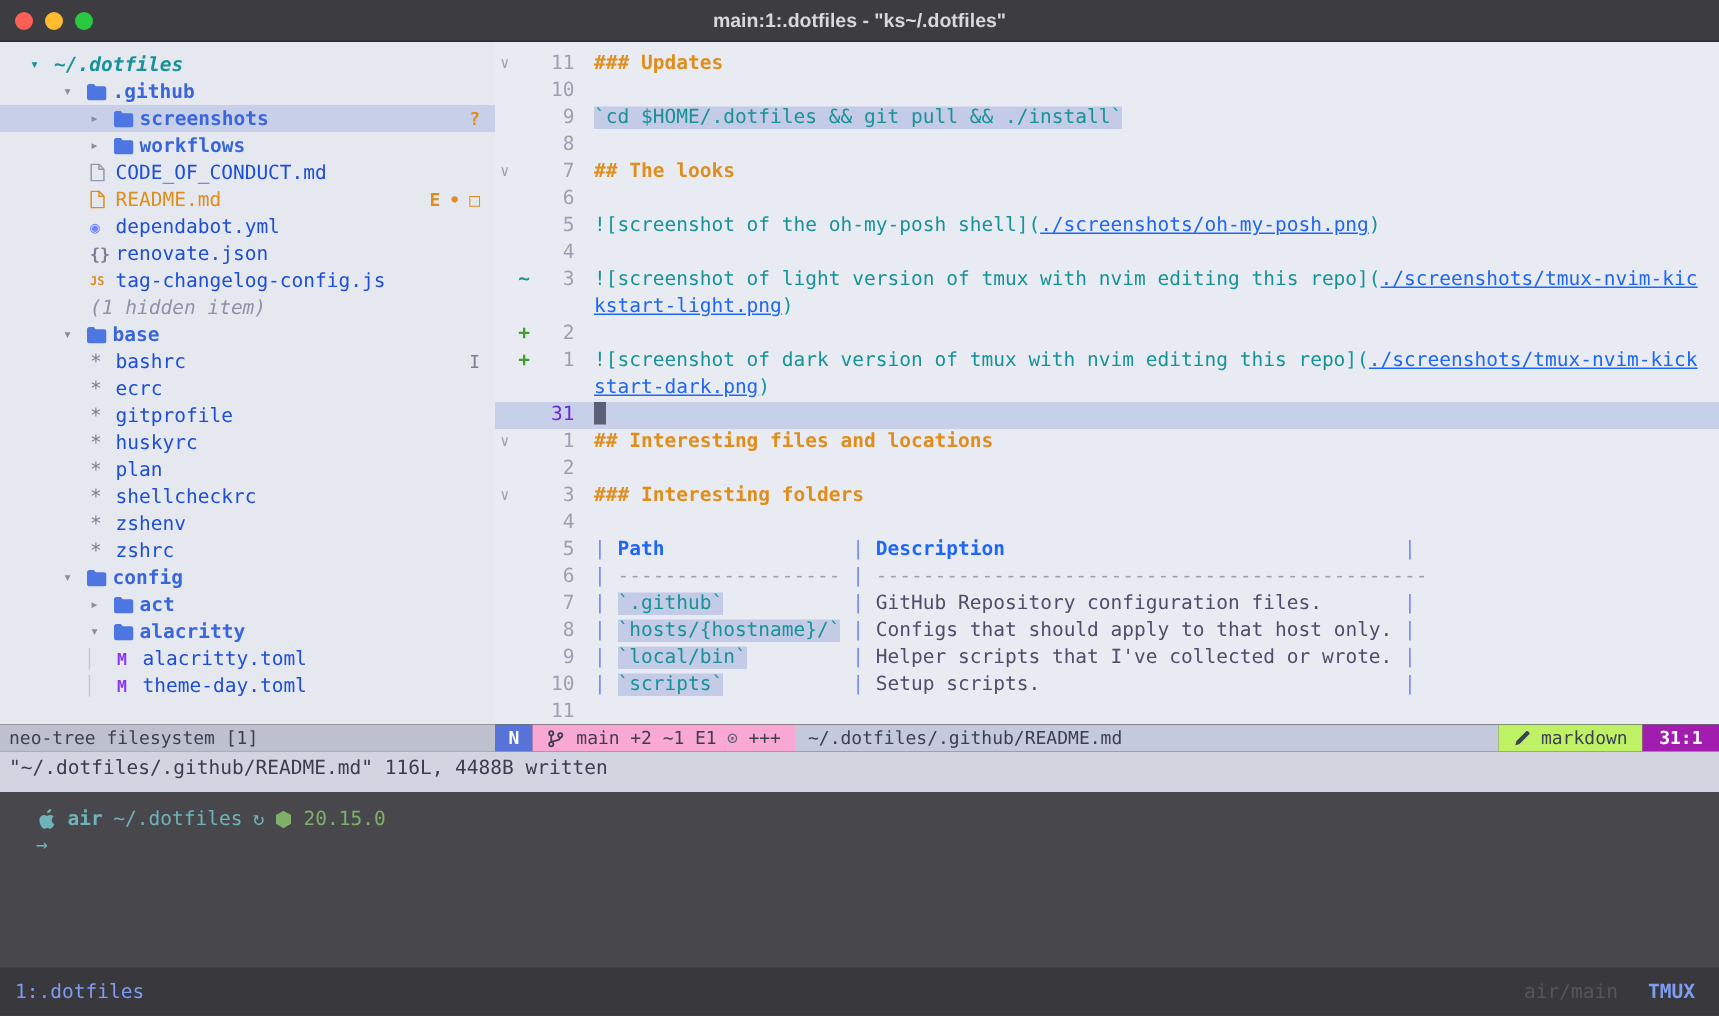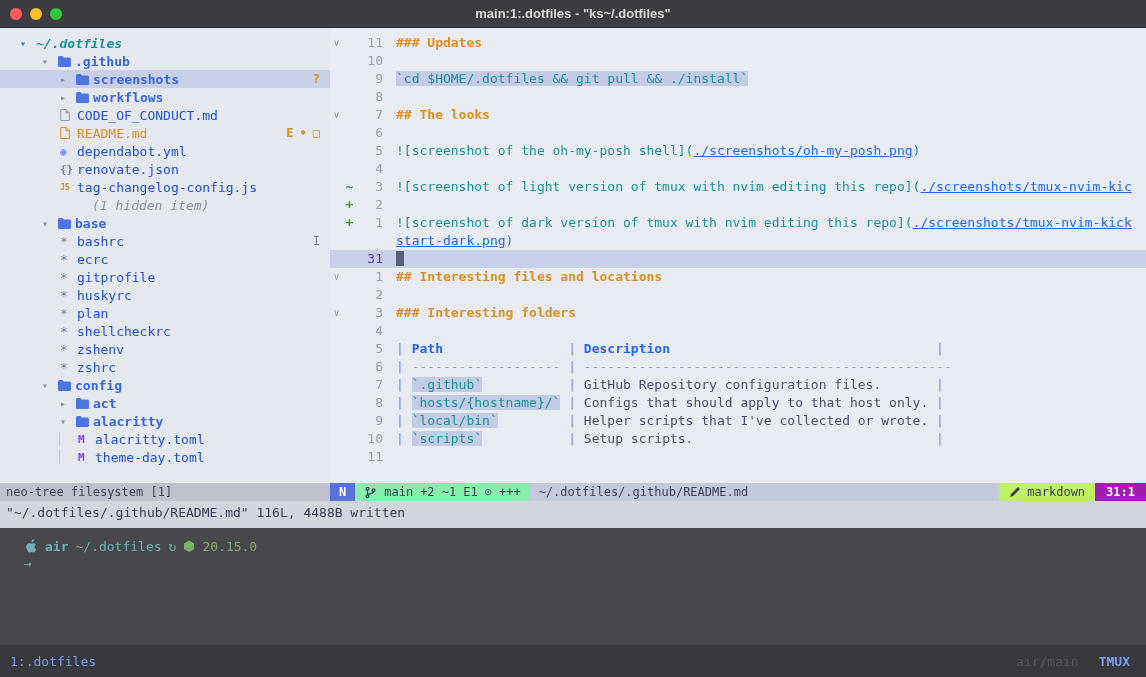--- a/index.html
+++ b/index.html
@@ -57,21 +57,21 @@
   .sg-dash { color:#9ca0b0; }
   .sg-txt { color:#4c4f69; }
   .sg-thead { color:#1e66f5; font-weight:bold; }
 
   
   .statusrow { display:flex; height:18px; font-size:12px; flex:none; }
   .neotree-status { width:330px; flex:none; background:#bdc1ce; color:#3c3f52; line-height:18px; padding-left:6px; white-space:pre; }
   .lualine { flex:1; display:flex; line-height:18px; overflow:hidden; }
   .seg { display:flex; align-items:center; white-space:pre; flex:none; }
   .seg.mode { background:#5873d8; color:#ffffff; font-weight:bold; padding:0 9px; }
-  .seg.info { background:#86efac; color:#3c3f52; padding:0 9px; gap:7px; }
+  .seg.info { background:#f9a8d4; color:#3c3f52; padding:0 9px; gap:7px; }
   .seg.path { flex:1; background:#c4c9db; color:#3c3f52; padding:0 9px; }
   .seg.ft { background:#bef264; color:#3c3f52; padding:0 10px; gap:6px; }
   .seg.pos { background:#a21caf; color:#ffffff; font-weight:bold; padding:0 11px; }
   .dimicon { color:#5c6078; }
 
   
   .cmdline { height:27px; background:#d2d5e0; color:#3a3d50; font-size:13px; padding:4px 6px 0; white-space:pre; flex:none; }
 
   
   .terminal { height:117px; background:#48484c; padding:9px 24px; font-size:13px; color:#6db3b8; flex:none; }
@@ -119,21 +119,21 @@
                 <path d="M.8.5h5.2L9.3 3.8v7.7H.8z" fill="none" stroke="#9399ab" stroke-width="1"></path>
                 <path d="M6 .5v3.3h3.3" fill="none" stroke="#9399ab" stroke-width="1"></path>
               </svg></span><span class="tlabel t-file">CODE_OF_CONDUCT.md</span></div>
           <div class="trow" style="padding-left: 60px;"><span class="ticon ticon-file-warn"><svg width="10" height="12" viewBox="0 0 10 12">
                 <path d="M.8.5h5.2L9.3 3.8v7.7H.8z" fill="none" stroke="#df8e1d" stroke-width="1"></path>
                 <path d="M6 .5v3.3h3.3" fill="none" stroke="#df8e1d" stroke-width="1"></path>
               </svg></span><span class="tlabel t-warn">README.md</span><span class="badges"><span class="badge b-warn">E</span><span class="badge b-warn">•</span><span class="badge b-warn">□</span></span></div>
           <div class="trow" style="padding-left: 60px;"><span class="ticon ticon-gear">◉</span><span class="tlabel t-file">dependabot.yml</span></div>
           <div class="trow" style="padding-left: 60px;"><span class="ticon ticon-braces">{}</span><span class="tlabel t-file">renovate.json</span></div>
           <div class="trow" style="padding-left: 60px;"><span class="ticon ticon-js">JS</span><span class="tlabel t-file">tag-changelog-config.js</span></div>
-          <div class="trow" style="padding-left: 92px;"><span class="tlabel t-muted">(1 hidden item)</span></div>
+          <div class="trow" style="padding-left: 60px;"><span class="tlabel t-muted">(1 hidden item)</span></div>
           <div class="trow" style="padding-left: 42px;"><span class="arrow">▾</span><span class="ticon ticon-folder"><svg width="13" height="11" viewBox="0 0 13 11">
                 <path d="M0 1.6C0 .7.7 0 1.6 0h2.9l1.3 1.5h5.6c.9 0 1.6.7 1.6 1.6v6.3c0 .9-.7 1.6-1.6 1.6H1.6C.7 11 0 10.3 0 9.4z" fill="#4d76e3"></path>
               </svg></span><span class="tlabel t-folder">base</span></div>
           <div class="trow" style="padding-left: 60px;"><span class="ticon ticon-star">*</span><span class="tlabel t-file">bashrc</span><span class="badges"><span class="badge b-dim">I</span></span></div>
           <div class="trow" style="padding-left: 60px;"><span class="ticon ticon-star">*</span><span class="tlabel t-file">ecrc</span></div>
           <div class="trow" style="padding-left: 60px;"><span class="ticon ticon-star">*</span><span class="tlabel t-file">gitprofile</span></div>
           <div class="trow" style="padding-left: 60px;"><span class="ticon ticon-star">*</span><span class="tlabel t-file">huskyrc</span></div>
           <div class="trow" style="padding-left: 60px;"><span class="ticon ticon-star">*</span><span class="tlabel t-file">plan</span></div>
           <div class="trow" style="padding-left: 60px;"><span class="ticon ticon-star">*</span><span class="tlabel t-file">shellcheckrc</span></div>
           <div class="trow" style="padding-left: 60px;"><span class="ticon ticon-star">*</span><span class="tlabel t-file">zshenv</span></div>
@@ -155,20 +155,21 @@
       <div id="editor-lines">
           <div class="ed-line"><span class="ed-fold">∨</span><span class="ed-sign s-none"></span><span class="ed-num">11</span><span class="ed-text"><span class="sg-head">### Updates</span></span></div>
           <div class="ed-line"><span class="ed-fold"></span><span class="ed-sign s-none"></span><span class="ed-num">10</span><span class="ed-text"></span></div>
           <div class="ed-line"><span class="ed-fold"></span><span class="ed-sign s-none"></span><span class="ed-num">9</span><span class="ed-text"><span class="sg-code">`cd $HOME/.dotfiles &amp;&amp; git pull &amp;&amp; ./install`</span></span></div>
           <div class="ed-line"><span class="ed-fold"></span><span class="ed-sign s-none"></span><span class="ed-num">8</span><span class="ed-text"></span></div>
           <div class="ed-line"><span class="ed-fold">∨</span><span class="ed-sign s-none"></span><span class="ed-num">7</span><span class="ed-text"><span class="sg-head">## The looks</span></span></div>
           <div class="ed-line"><span class="ed-fold"></span><span class="ed-sign s-none"></span><span class="ed-num">6</span><span class="ed-text"></span></div>
           <div class="ed-line"><span class="ed-fold"></span><span class="ed-sign s-none"></span><span class="ed-num">5</span><span class="ed-text"><span class="sg-link">![screenshot of the oh-my-posh shell](</span><span class="sg-url">./screenshots/oh-my-posh.png</span><span class="sg-link">)</span></span></div>
           <div class="ed-line"><span class="ed-fold"></span><span class="ed-sign s-none"></span><span class="ed-num">4</span><span class="ed-text"></span></div>
           <div class="ed-line"><span class="ed-fold"></span><span class="ed-sign s-change">~</span><span class="ed-num">3</span><span class="ed-text"><span class="sg-link">![screenshot of light version of tmux with nvim editing this repo](</span><span class="sg-url">./screenshots/tmux-nvim-kic</span></span></div>
+          <div class="ed-line"><span class="ed-fold"></span><span class="ed-sign s-none"></span><span class="ed-num"></span><span class="ed-text"><span class="sg-url">kstart-light.png</span><span class="sg-link">)</span></span></div>
           <div class="ed-line"><span class="ed-fold"></span><span class="ed-sign s-add">+</span><span class="ed-num">2</span><span class="ed-text"></span></div>
           <div class="ed-line"><span class="ed-fold"></span><span class="ed-sign s-add">+</span><span class="ed-num">1</span><span class="ed-text"><span class="sg-link">![screenshot of dark version of tmux with nvim editing this repo](</span><span class="sg-url">./screenshots/tmux-nvim-kick</span></span></div>
           <div class="ed-line"><span class="ed-fold"></span><span class="ed-sign s-none"></span><span class="ed-num"></span><span class="ed-text"><span class="sg-url">start-dark.png</span><span class="sg-link">)</span></span></div>
           <div class="ed-line current"><span class="ed-fold"></span><span class="ed-sign s-none"></span><span class="ed-num">31</span><span class="ed-text"><span class="cursor-block"></span></span></div>
           <div class="ed-line"><span class="ed-fold">∨</span><span class="ed-sign s-none"></span><span class="ed-num">1</span><span class="ed-text"><span class="sg-head">## Interesting files and locations</span></span></div>
           <div class="ed-line"><span class="ed-fold"></span><span class="ed-sign s-none"></span><span class="ed-num">2</span><span class="ed-text"></span></div>
           <div class="ed-line"><span class="ed-fold">∨</span><span class="ed-sign s-none"></span><span class="ed-num">3</span><span class="ed-text"><span class="sg-head">### Interesting folders</span></span></div>
           <div class="ed-line"><span class="ed-fold"></span><span class="ed-sign s-none"></span><span class="ed-num">4</span><span class="ed-text"></span></div>
           <div class="ed-line"><span class="ed-fold"></span><span class="ed-sign s-none"></span><span class="ed-num">5</span><span class="ed-text"><span class="sg-pipe">| </span><span class="sg-thead">Path</span><span class="sg-txt">                </span><span class="sg-pipe">| </span><span class="sg-thead">Description</span><span class="sg-txt">                                  </span><span class="sg-pipe">|</span></span></div>
           <div class="ed-line"><span class="ed-fold"></span><span class="ed-sign s-none"></span><span class="ed-num">6</span><span class="ed-text"><span class="sg-pipe">| </span><span class="sg-dash">-------------------</span><span class="sg-pipe"> | </span><span class="sg-dash">-----------------------------------------------</span></span></div>

